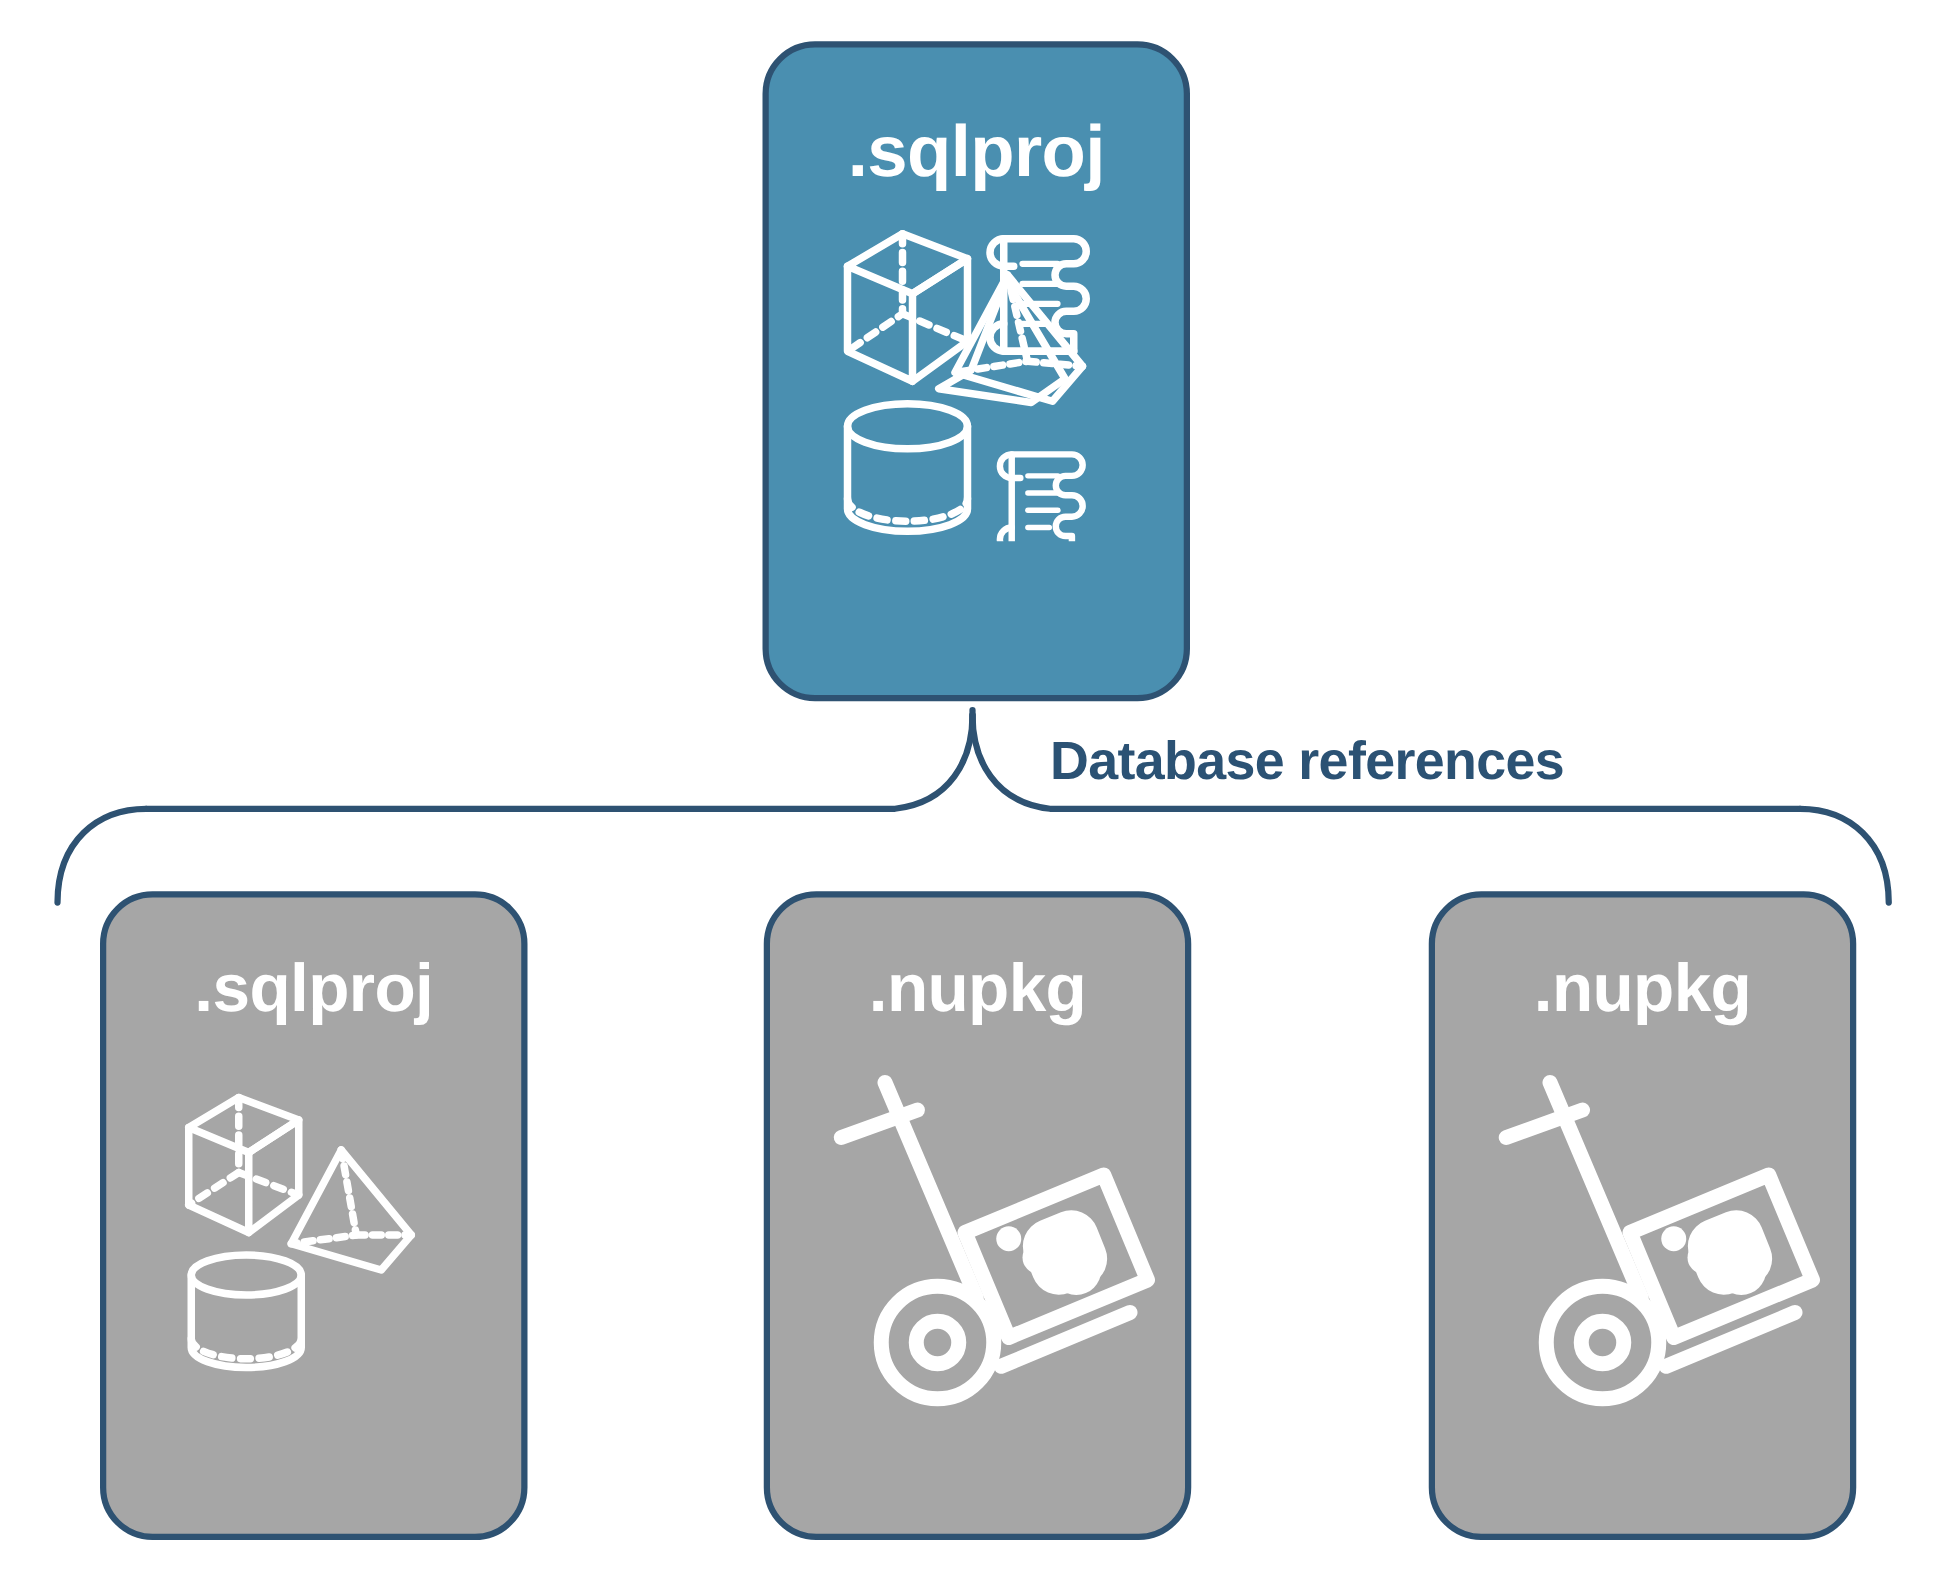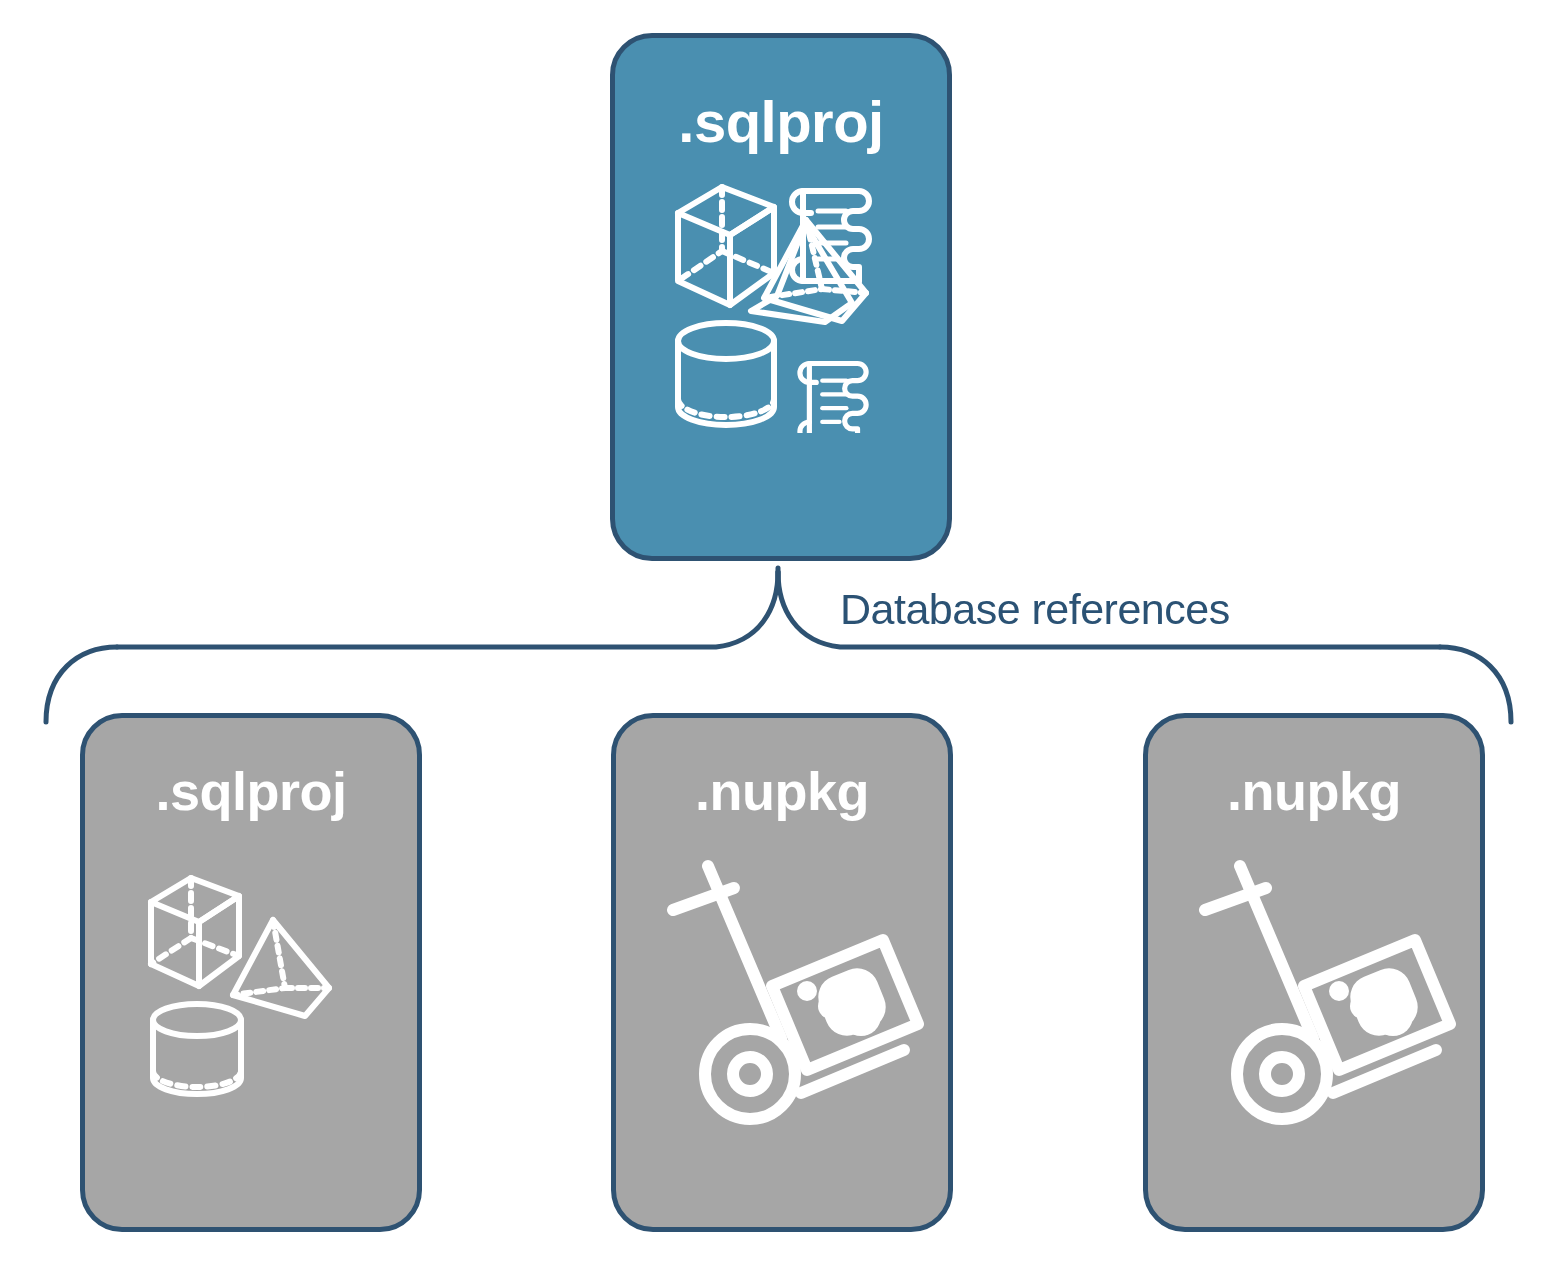--- a/index.html
+++ b/index.html
@@ -76,21 +76,21 @@
   }
   #bracket svg { display: block; }
 
   
   #bracket-label {
     position: absolute;
     left: 840px;
     top: 585px;
     color: #2B5274;
     font-size: 43px;
-    font-weight: normal;
+    font-weight: bold;
     letter-spacing: -0.5px;
     white-space: nowrap;
     user-select: none;
   }
 </style>
 </head>
 <body>
 
 <div id="stage">
 

